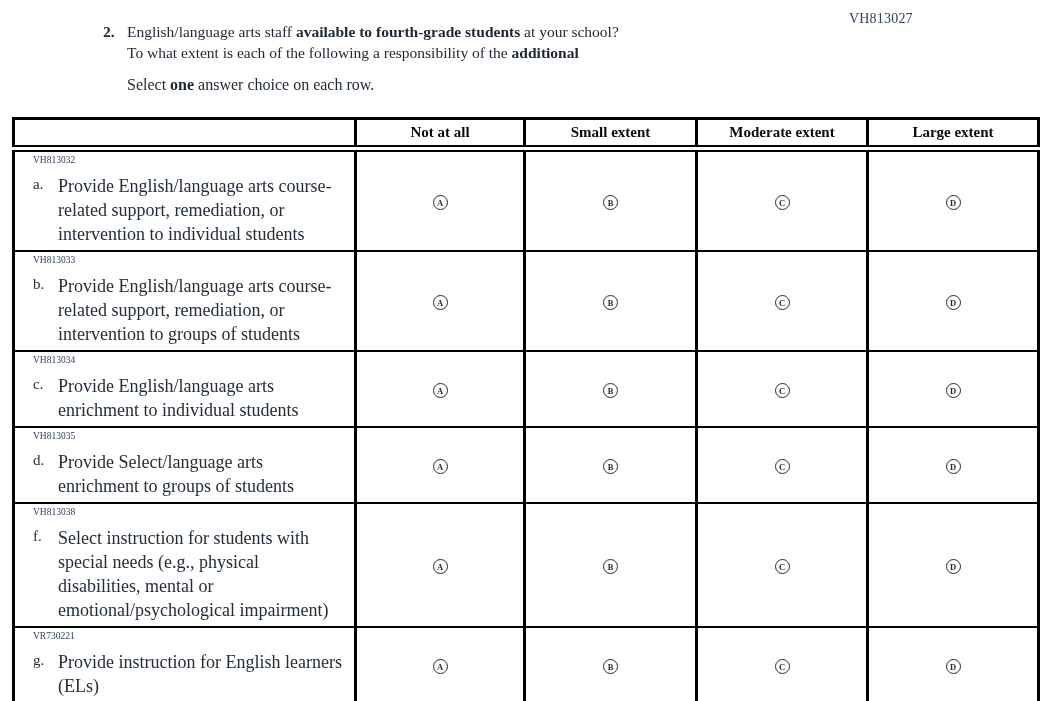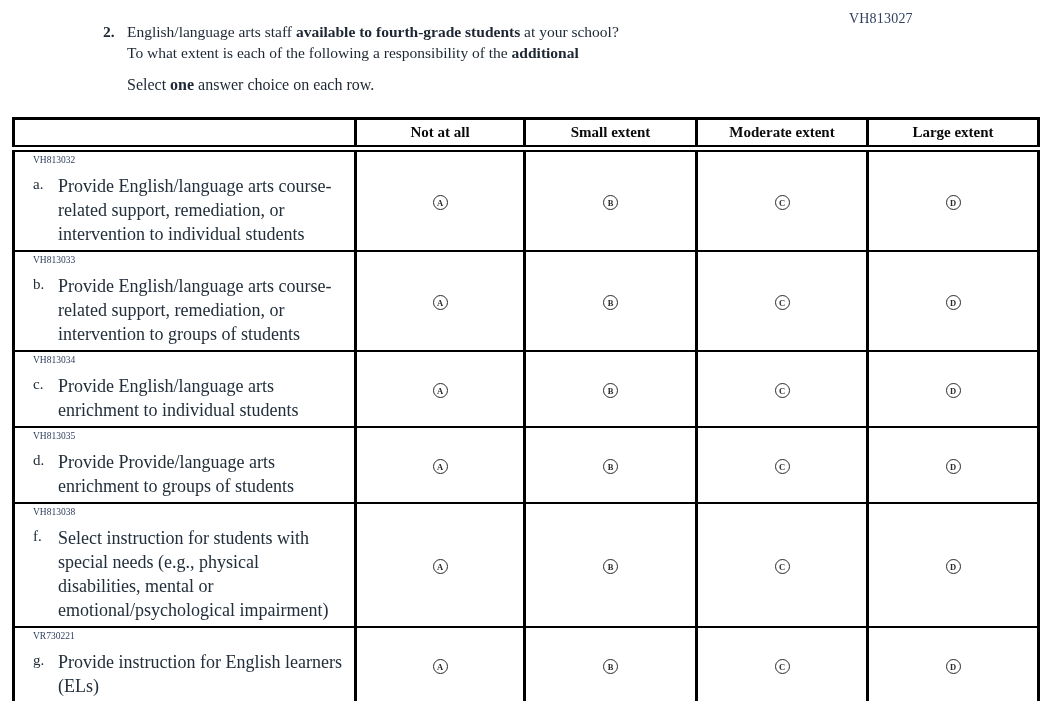--- a/index.html
+++ b/index.html
@@ -199,21 +199,21 @@
         <td class="opt-cell"><span class="bubble">A</span></td>
         <td class="opt-cell"><span class="bubble">B</span></td>
         <td class="opt-cell"><span class="bubble">C</span></td>
         <td class="opt-cell"><span class="bubble">D</span></td>
       </tr>
       <tr class="r-d">
         <td class="item-cell">
           <div class="row-code">VH813035</div>
           <div class="item">
               <span class="item-letter">d.</span>
-              <span class="item-text">Provide Provide/language arts enrichment to groups of students</span>
+              <span class="item-text">Provide Select/language arts enrichment to groups of students</span>
             </div>
         </td>
         <td class="opt-cell"><span class="bubble">A</span></td>
         <td class="opt-cell"><span class="bubble">B</span></td>
         <td class="opt-cell"><span class="bubble">C</span></td>
         <td class="opt-cell"><span class="bubble">D</span></td>
       </tr>
       <tr class="r-f">
         <td class="item-cell">
           <div class="row-code">VH813038</div>

